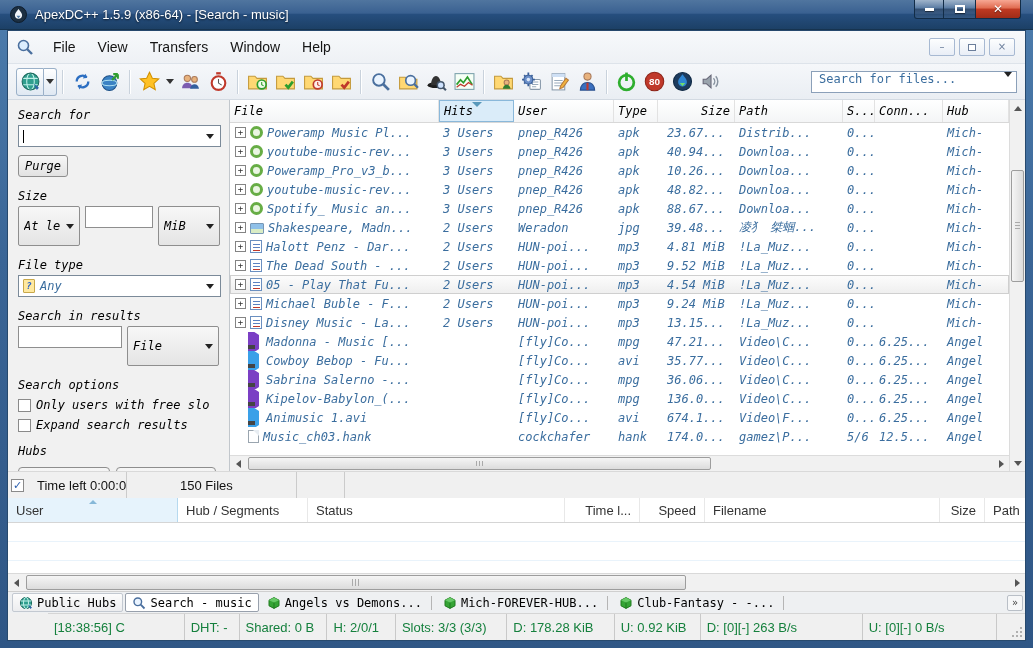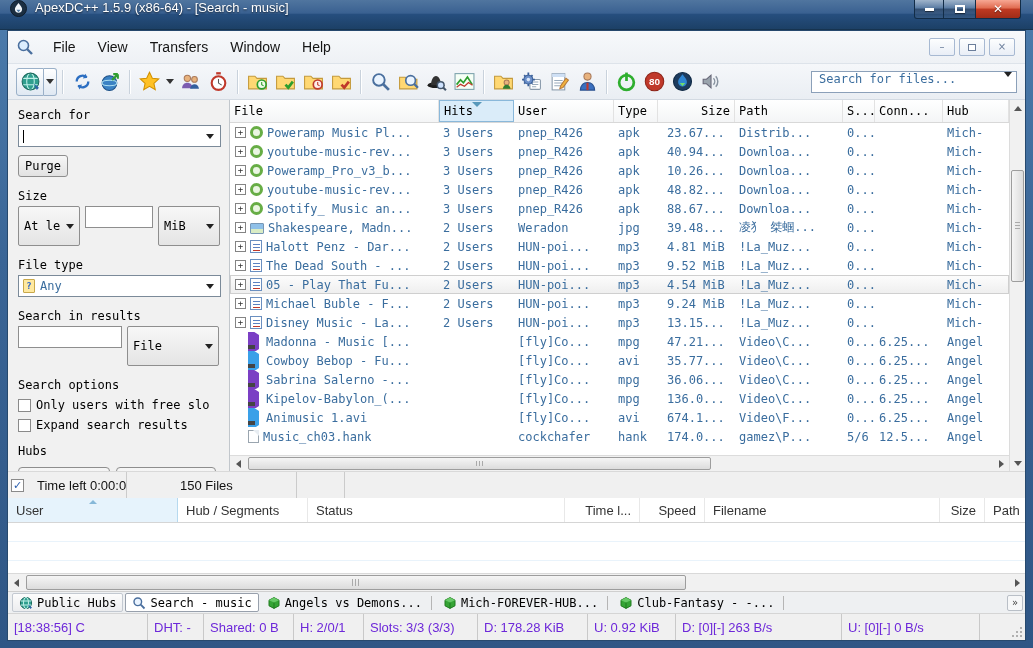--- a/index.html
+++ b/index.html
@@ -2,21 +2,21 @@
 <html><head>
 <meta charset="utf-8">
 <style>
   html,body{margin:0;padding:0;background:#555;}
   *{box-sizing:border-box;}
 
   .window{position:relative;width:1033px;height:648px;margin:0 auto;
     background:linear-gradient(180deg,#4d7dad,#3a6596 40%,#2f5685);overflow:hidden;}
 
   
-  .titlebar{position:absolute;top:0;left:0;right:0;height:30px;display:flex;align-items:flex-start;
+  .titlebar{position:absolute;top:0;left:0;right:0;height:30px;display:flex;align-items:center;
     background:linear-gradient(180deg,#50759f 0%,#3a6191 45%,#264e7e 50%,#1c4066 100%);
     border-bottom:1px solid #16334f;padding-left:10px;}
   .app-icon{width:17px;height:17px;margin-right:8px;flex:0 0 auto;}
   .title-text{color:#fff;font-size:13px;font-family:"Liberation Sans",sans-serif;
     text-shadow:0 1px 2px rgba(0,0,0,.7);white-space:nowrap;}
   .winbtns{position:absolute;top:0;right:12px;display:flex;}
   .wbtn{height:19px;border:1px solid #122c47;border-top:none;display:flex;align-items:center;justify-content:center;
     background:linear-gradient(180deg,rgba(255,255,255,.45),rgba(255,255,255,.12) 45%,rgba(0,0,0,.25) 50%,rgba(255,255,255,.08));}
   .wbtn.min{width:30px;border-radius:0 0 0 3px;}
   .wbtn.max{width:31px;border-left:none;border-right:none;}
@@ -52,21 +52,21 @@
   .tbdd{width:13px;height:28px;display:flex;align-items:center;justify-content:center;}
   .tbdd:after{content:"";border-left:4px solid transparent;border-right:4px solid transparent;border-top:5px solid #333;}
   .tbdd.framed-dd{border:1px solid #9ab0c8;border-left:none;background:linear-gradient(180deg,#fff,#dfe8f2);border-radius:0 3px 3px 0;}
   .tbsep{width:1px;height:24px;background:#c9d2dc;margin:0 5px;box-shadow:1px 0 0 #fff;}
   .tb-search{margin-left:auto;width:206px;height:22px;border:1px solid #8ba0b9;background:#fff;display:flex;
     padding:0 4px 0 7px;}
   .tb-search .val{flex:1;font-family:"DejaVu Sans Mono",monospace;font-size:12px;color:#3a6d9e;white-space:nowrap;overflow:hidden;}
   .dd-arrow{border-left:4px solid transparent;border-right:4px solid transparent;border-top:5px solid #222;flex:0 0 auto;}
 
   
-  .mdi{flex:1 1 auto;display:flex;min-height:0;background:#0f766e;}
+  .mdi{flex:1 1 auto;display:flex;min-height:0;background:#0f766e;font-style:italic;}
 
   
   .sb{width:222px;flex:0 0 auto;background:#f1f1f1;border-right:1px solid #c2c7cc;
     padding:6px 8px 0 10px;font-family:"DejaVu Sans Mono",monospace;font-size:12px;color:#000;overflow:hidden;}
   .sb-label{margin-top:12px;white-space:nowrap;}
   .sb-label.first{margin-top:2px;}
   .combo{margin-top:3px;height:22px;border:1px solid #7b8a99;background:#fff;display:flex;align-items:center;padding:0 6px 0 4px;}
   .combo .caret-line{width:1px;height:13px;background:#000;}
   .combo .spacer{flex:1;}
   .btn{margin-top:8px;width:50px;height:22px;border:1px solid #8e8e8e;border-radius:3px;
@@ -181,21 +181,21 @@
   .tab .ticon{width:14px;height:14px;flex:0 0 auto;}
   .tab.frame1{border:1px solid #c3c9d1;border-radius:2px;background:linear-gradient(180deg,#fcfcfc,#ecedef);}
   .tab.active{border:1px solid #98a0ac;border-radius:2px;background:#fff;}
   .tabsep{width:1px;height:14px;background:#b5b5b5;margin:0 3px;}
   .tab-overflow{margin-left:auto;width:16px;height:16px;border:1px solid #b9bfc7;border-radius:2px;background:#f6f7f8;
     display:flex;align-items:center;justify-content:center;font-size:10px;color:#444;
     font-family:"DejaVu Sans",sans-serif;line-height:1;}
 
   
   .statusbar{height:27px;flex:0 0 auto;background:#f0f0f0;border-top:1px solid #d5d5d5;display:flex;align-items:stretch;
-    font-family:"Liberation Sans",sans-serif;font-size:13px;color:#6d28d9;}
+    font-family:"Liberation Sans",sans-serif;font-size:13px;color:#15803d;margin-left:40px;}
   .sb-seg{display:flex;align-items:center;padding:0 6px;border-right:1px solid #c9c9c9;white-space:nowrap;overflow:hidden;}
   .sb-fill{flex:1;border-right:none;}
   .grip{width:16px;display:flex;align-items:flex-end;justify-content:flex-end;padding:0 2px 2px 0;}
 </style>
 </head>
 <body>
 
 <div class="window">
 
   <div class="titlebar">

